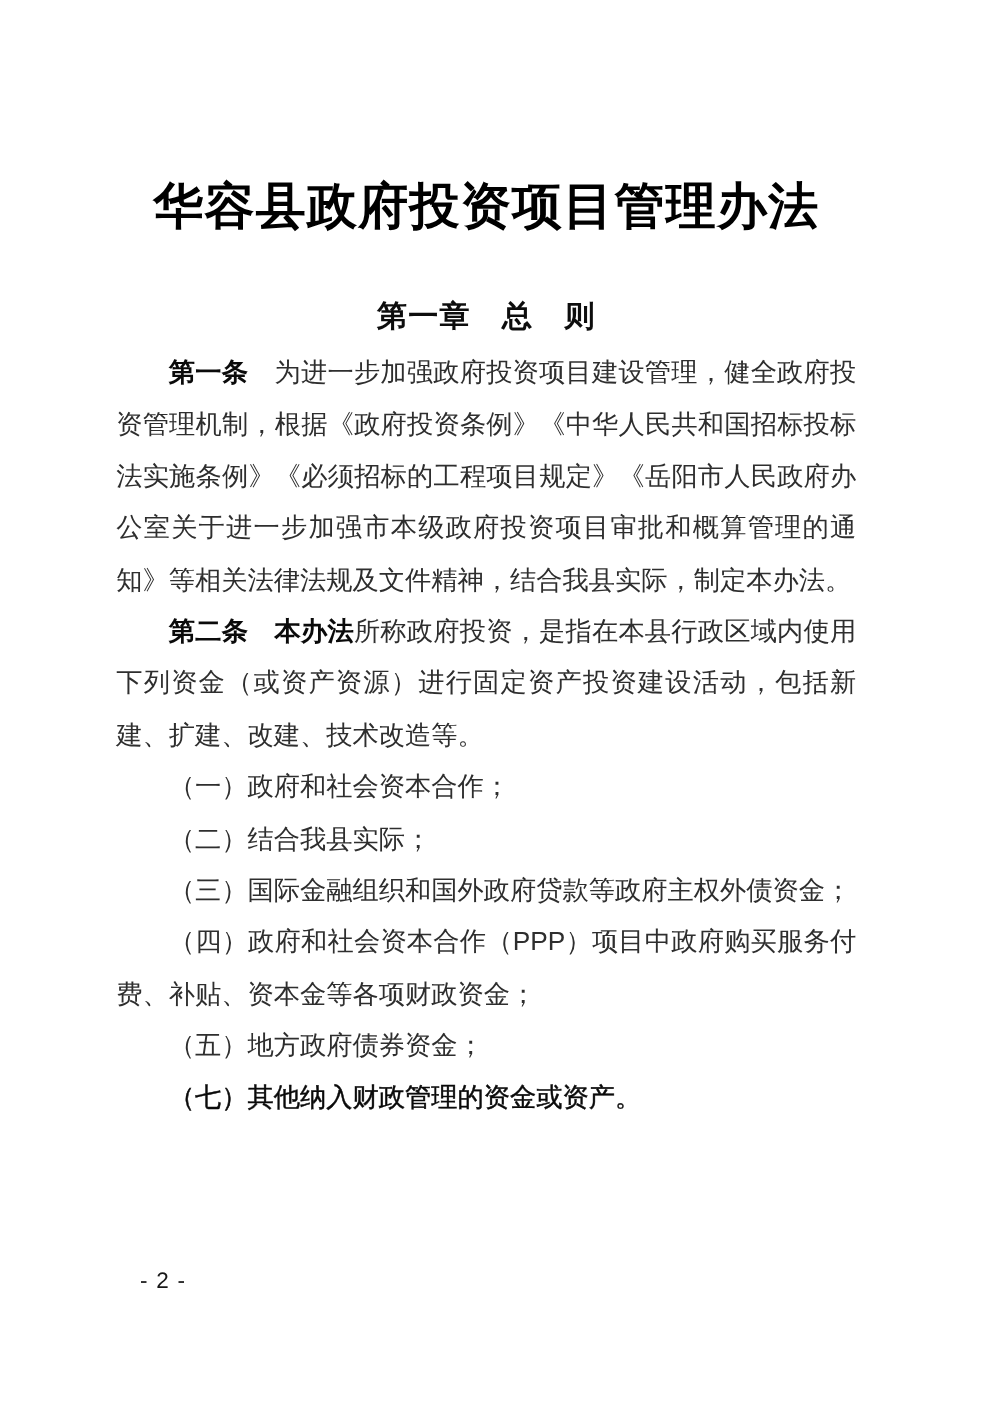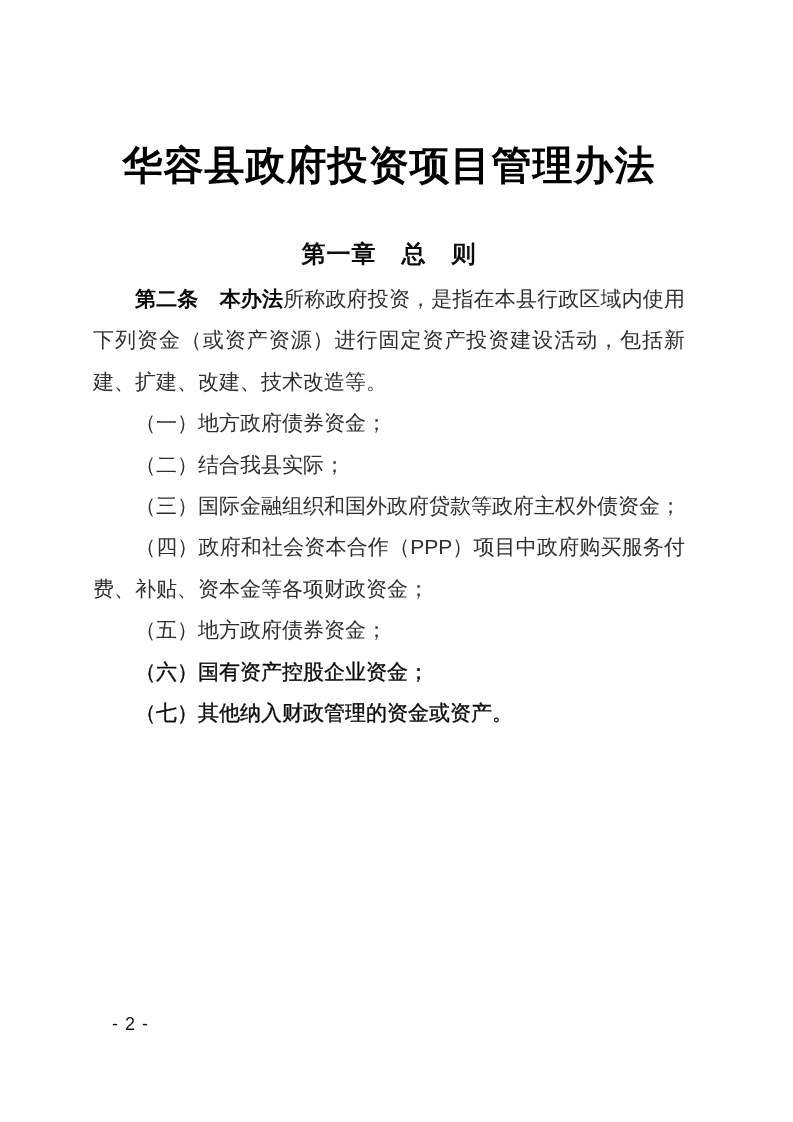--- a/index.html
+++ b/index.html
@@ -67,33 +67,33 @@
 <body>
 
 <div class="content">
 
   <h1 class="doc-title">华容县政府投资项目管理办法</h1>
 
   <h2 class="chapter-heading">第一章　总　则</h2>
 
   <div class="body-text">
 
+    <p class="para"><span class="lead">第一条</span><span>　为进一步加强政府投资项目建设管理，健全政府投资管理机制，根据《政府投资条例》《中华人民共和国招标投标法实施条例》《必须招标的工程项目规定》《岳阳市人民政府办公室关于进一步加强市本级政府投资项目审批和概算管理的通知》等相关法律法规及文件精神，结合我县实际，制定本办法。</span></p>
 
     <p class="para"><span class="lead">第二条　本办法</span><span>所称政府投资，是指在本县行政区域内使用下列资金（或资产资源）进行固定资产投资建设活动，包括新建、扩建、改建、技术改造等。</span></p>
 
-    <p class="para item">（一）地方政府债券资金；</p>
+    <p class="para item">（一）政府和社会资本合作；</p>
 
     <p class="para item">（二）结合我县实际；</p>
 
     <p class="para item">（三）国际金融组织和国外政府贷款等政府主权外债资金；</p>
 
     <p class="para item">（四）政府和社会资本合作（PPP）项目中政府购买服务付费、补贴、资本金等各项财政资金；</p>
 
     <p class="para item">（五）地方政府债券资金；</p>
 
-    <p class="para item emph">（六）国有资产控股企业资金；</p>
 
     <p class="para item emph">（七）其他纳入财政管理的资金或资产。</p>
 
   </div>
 </div>
 
 <div class="page-number">- 2 -</div>
 
 </body></html>

